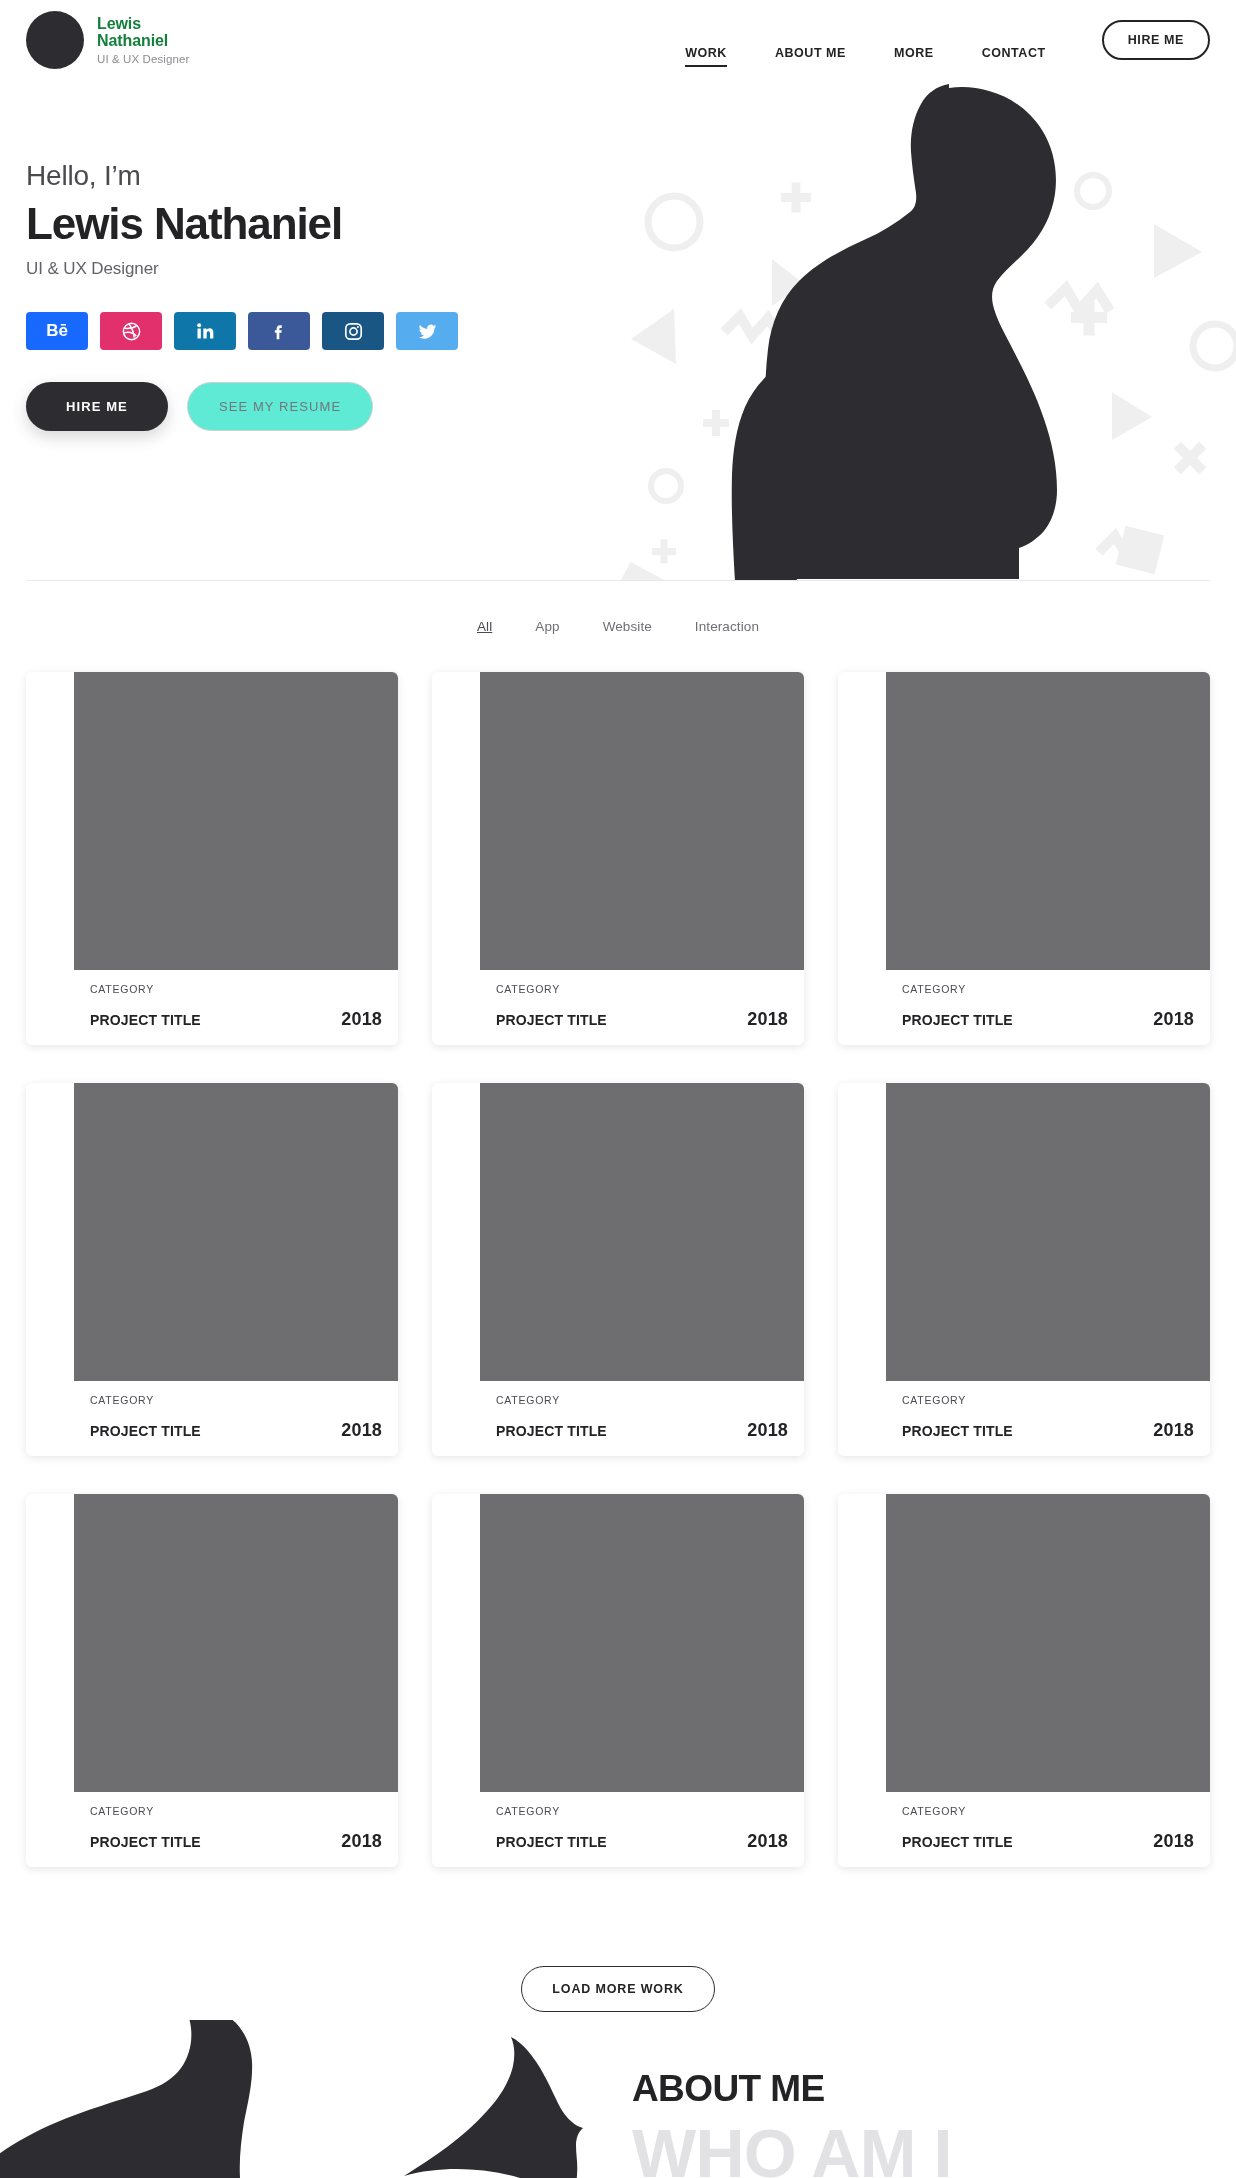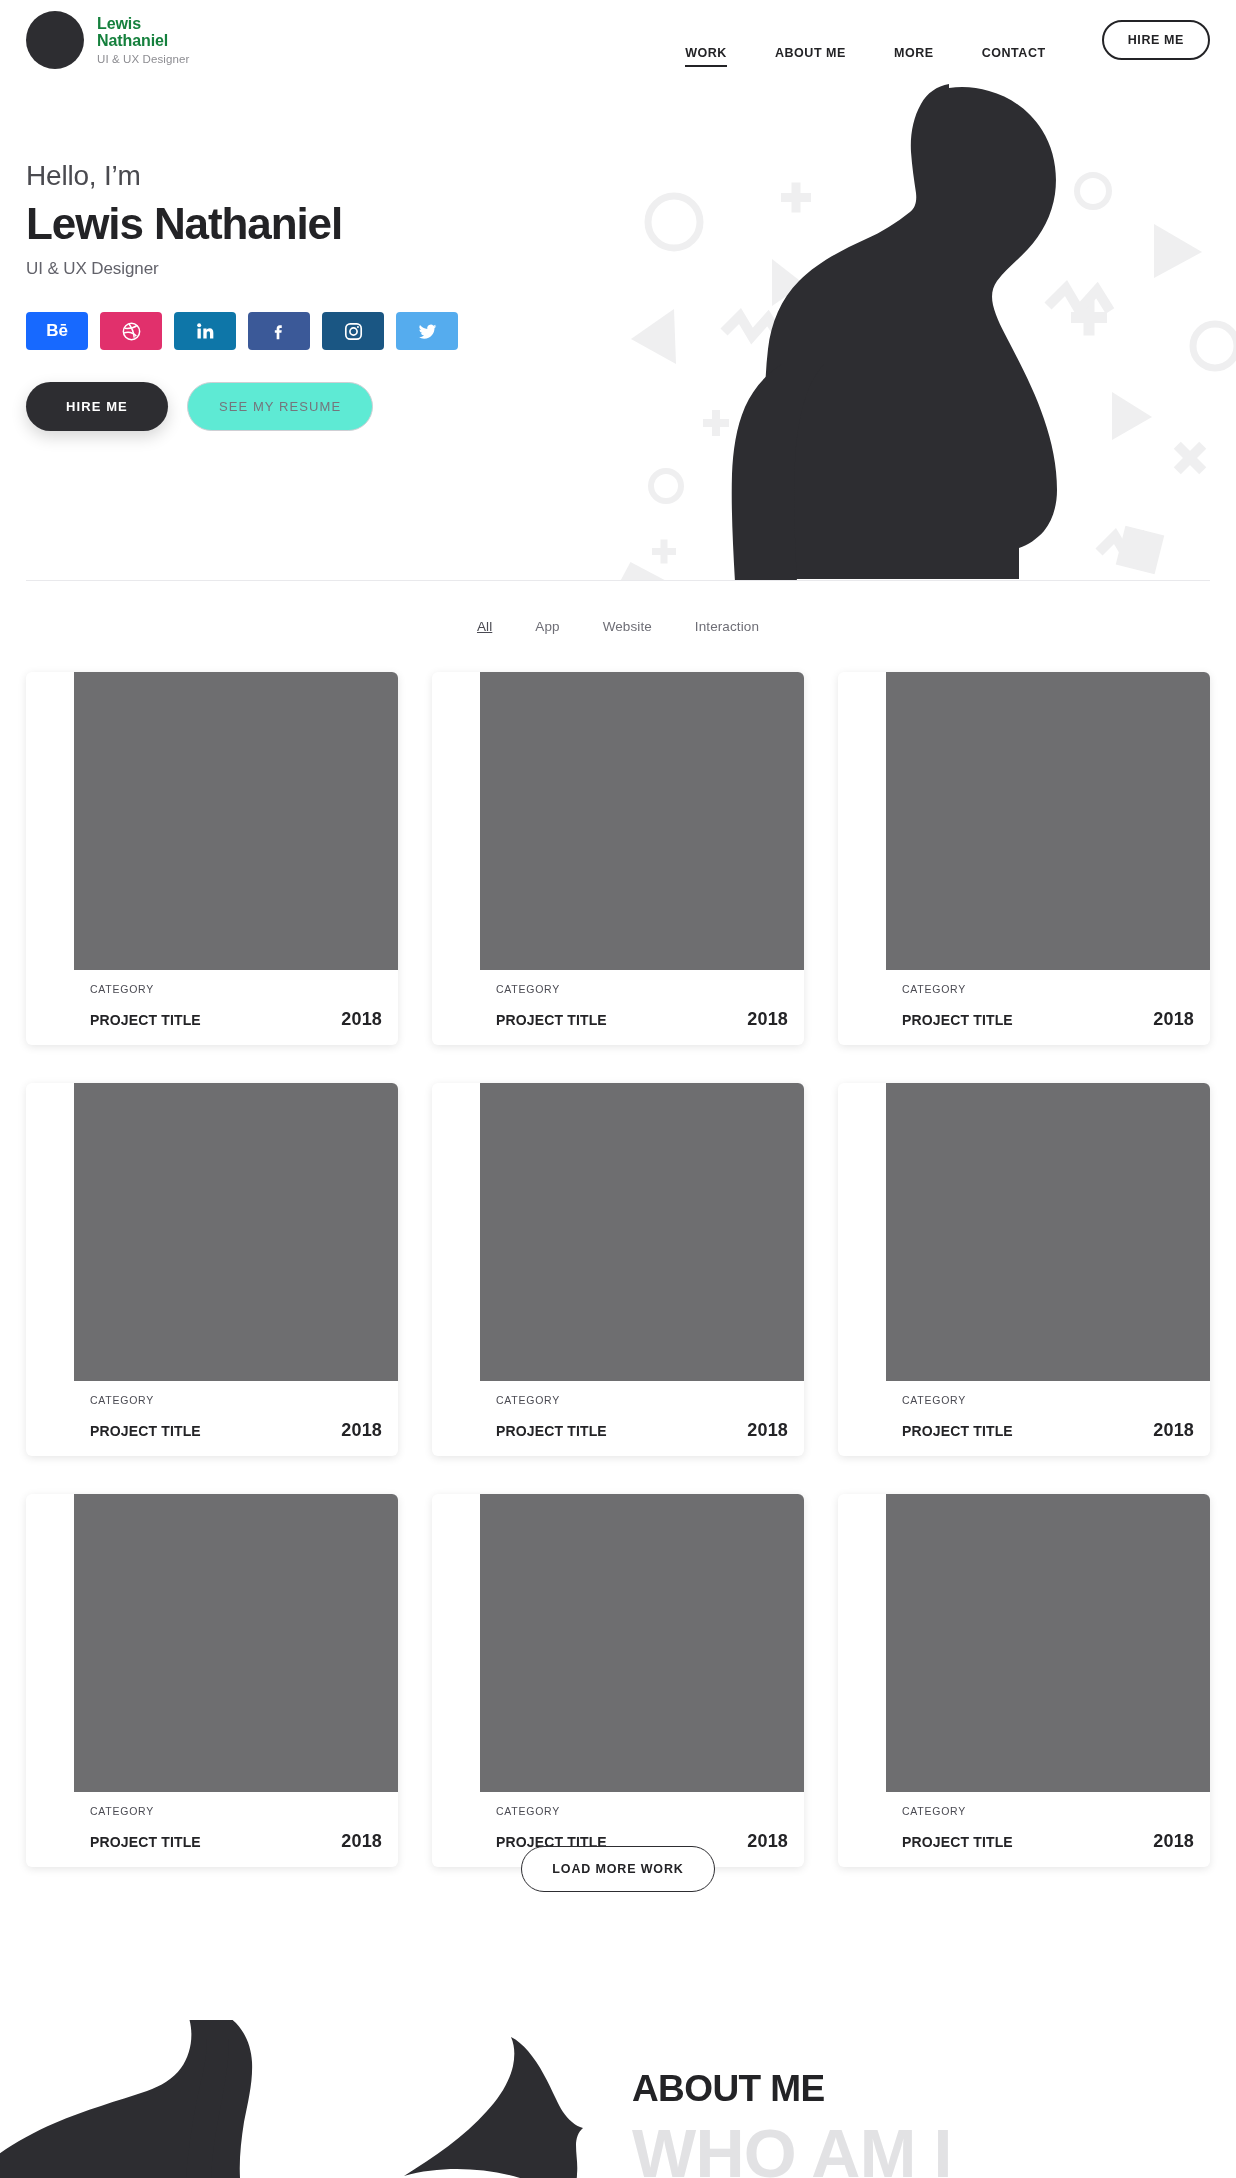--- a/index.html
+++ b/index.html
@@ -119,21 +119,21 @@
     margin-top: 14px;
   }
   .card-title {
     font-size: 14px; font-weight: 700; color: #232326; letter-spacing: 0.15px;
   }
   .card-year {
     font-size: 18px; font-weight: 700; color: #232326; letter-spacing: 0.15px;
   }
 
   .loadmore-wrap {
-    position: absolute; top: 1846px; left: 0; width: 1236px;
+    position: absolute; top: 1966px; left: 0; width: 1236px;
     display: flex; justify-content: center;
   }
   .btn-loadmore {
     background: #fff; color: #232326; border: 1.6px solid #2d2d31; border-radius: 40px;
     padding: 15px 30px; font-size: 12.5px; font-weight: 700; letter-spacing: 0.85px;
     cursor: pointer; font-family: "Liberation Sans", sans-serif;
   }
 
   
   .about { position: absolute; top: 2020px; left: 0; width: 1236px; height: 158px; overflow: hidden; }

